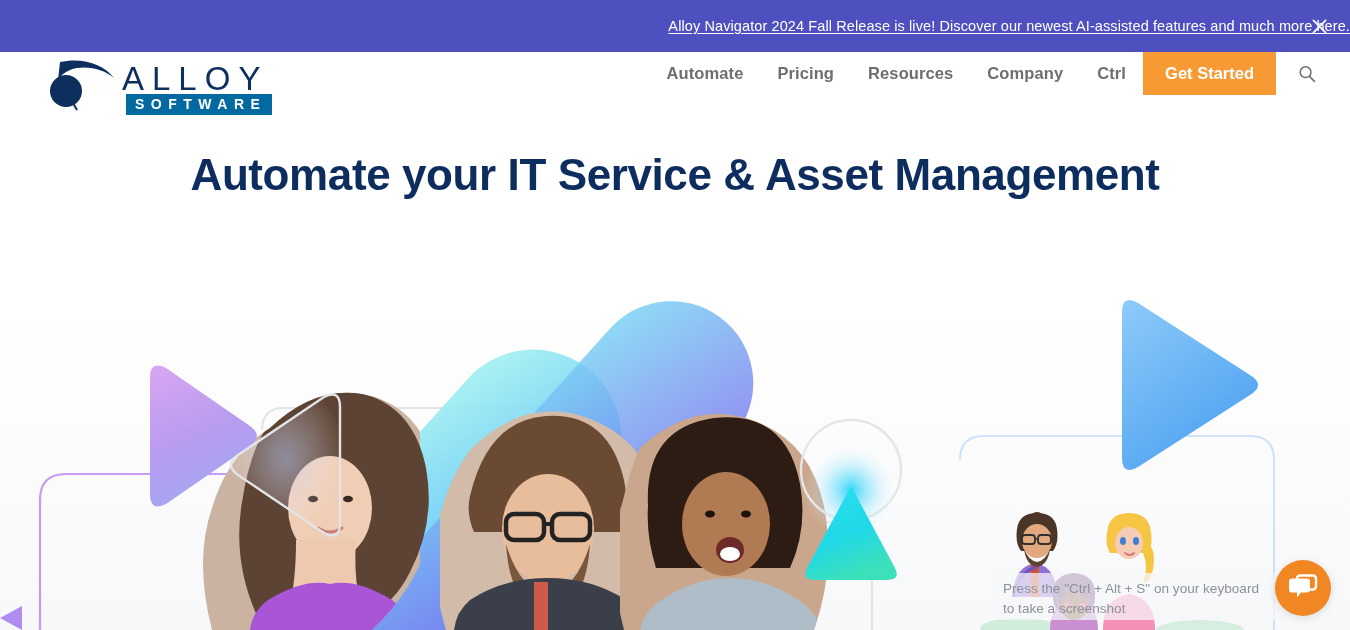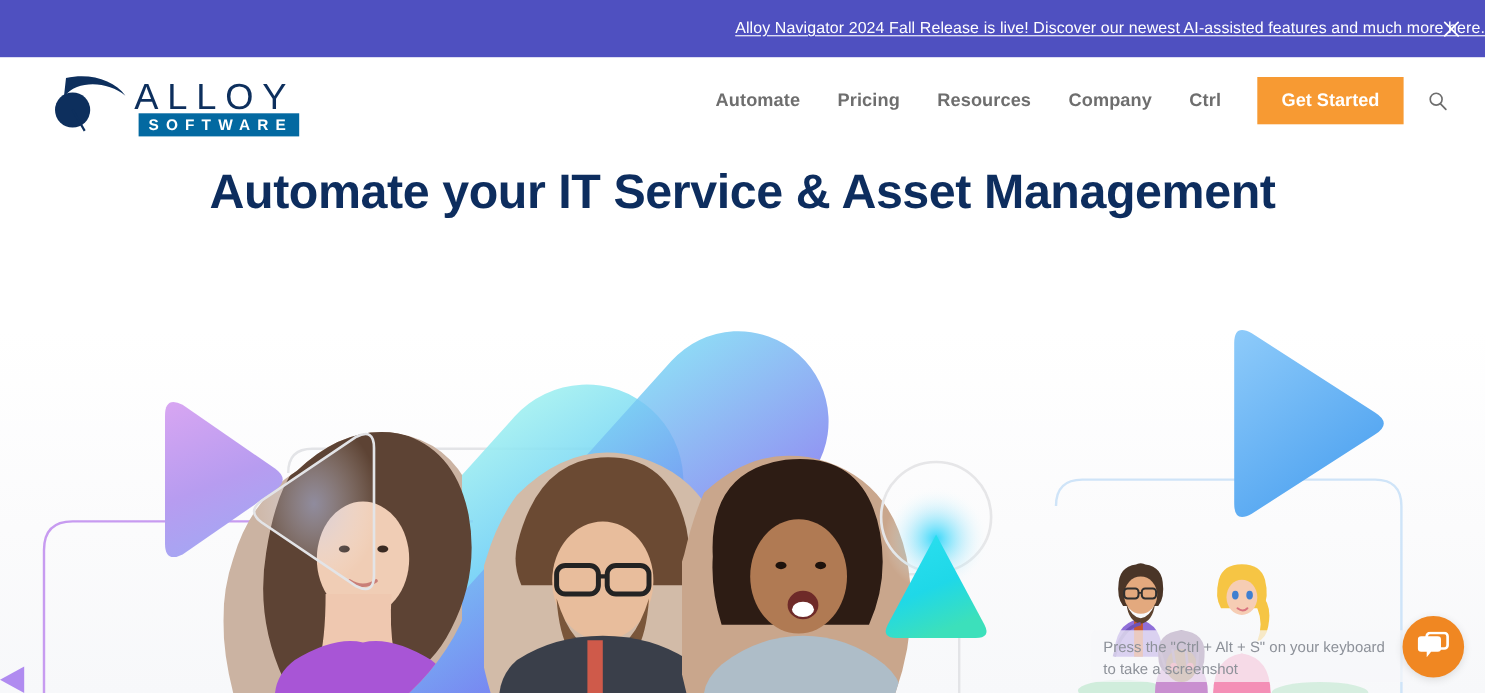--- a/index.html
+++ b/index.html
@@ -44,21 +44,21 @@
     cursor: pointer;
   }
   .banner-close svg { display: block; }
 
   
   .header {
     position: relative;
     height: 79px;
     background: #ffffff;
     display: flex;
-    align-items: center;
+    align-items: flex-start;
     padding: 0 26px 0 44px;
     z-index: 50;
   }
   .logo {
     display: flex;
     align-items: center;
     cursor: pointer;
     width: 215px;
     height: 62px;
     position: relative;
@@ -101,21 +101,20 @@
     cursor: pointer;
     white-space: nowrap;
     letter-spacing: 0.1px;
   }
   .nav-cta {
     background: #f79a33;
     color: #ffffff;
     font-size: 16.5px;
     font-weight: 700;
     padding: 12px 22px;
-    margin-left: 16px;
     cursor: pointer;
     white-space: nowrap;
     border: none;
     font-family: inherit;
   }
   .nav-search {
     margin-left: 18px;
     margin-right: 4px;
     width: 26px;
     height: 26px;

